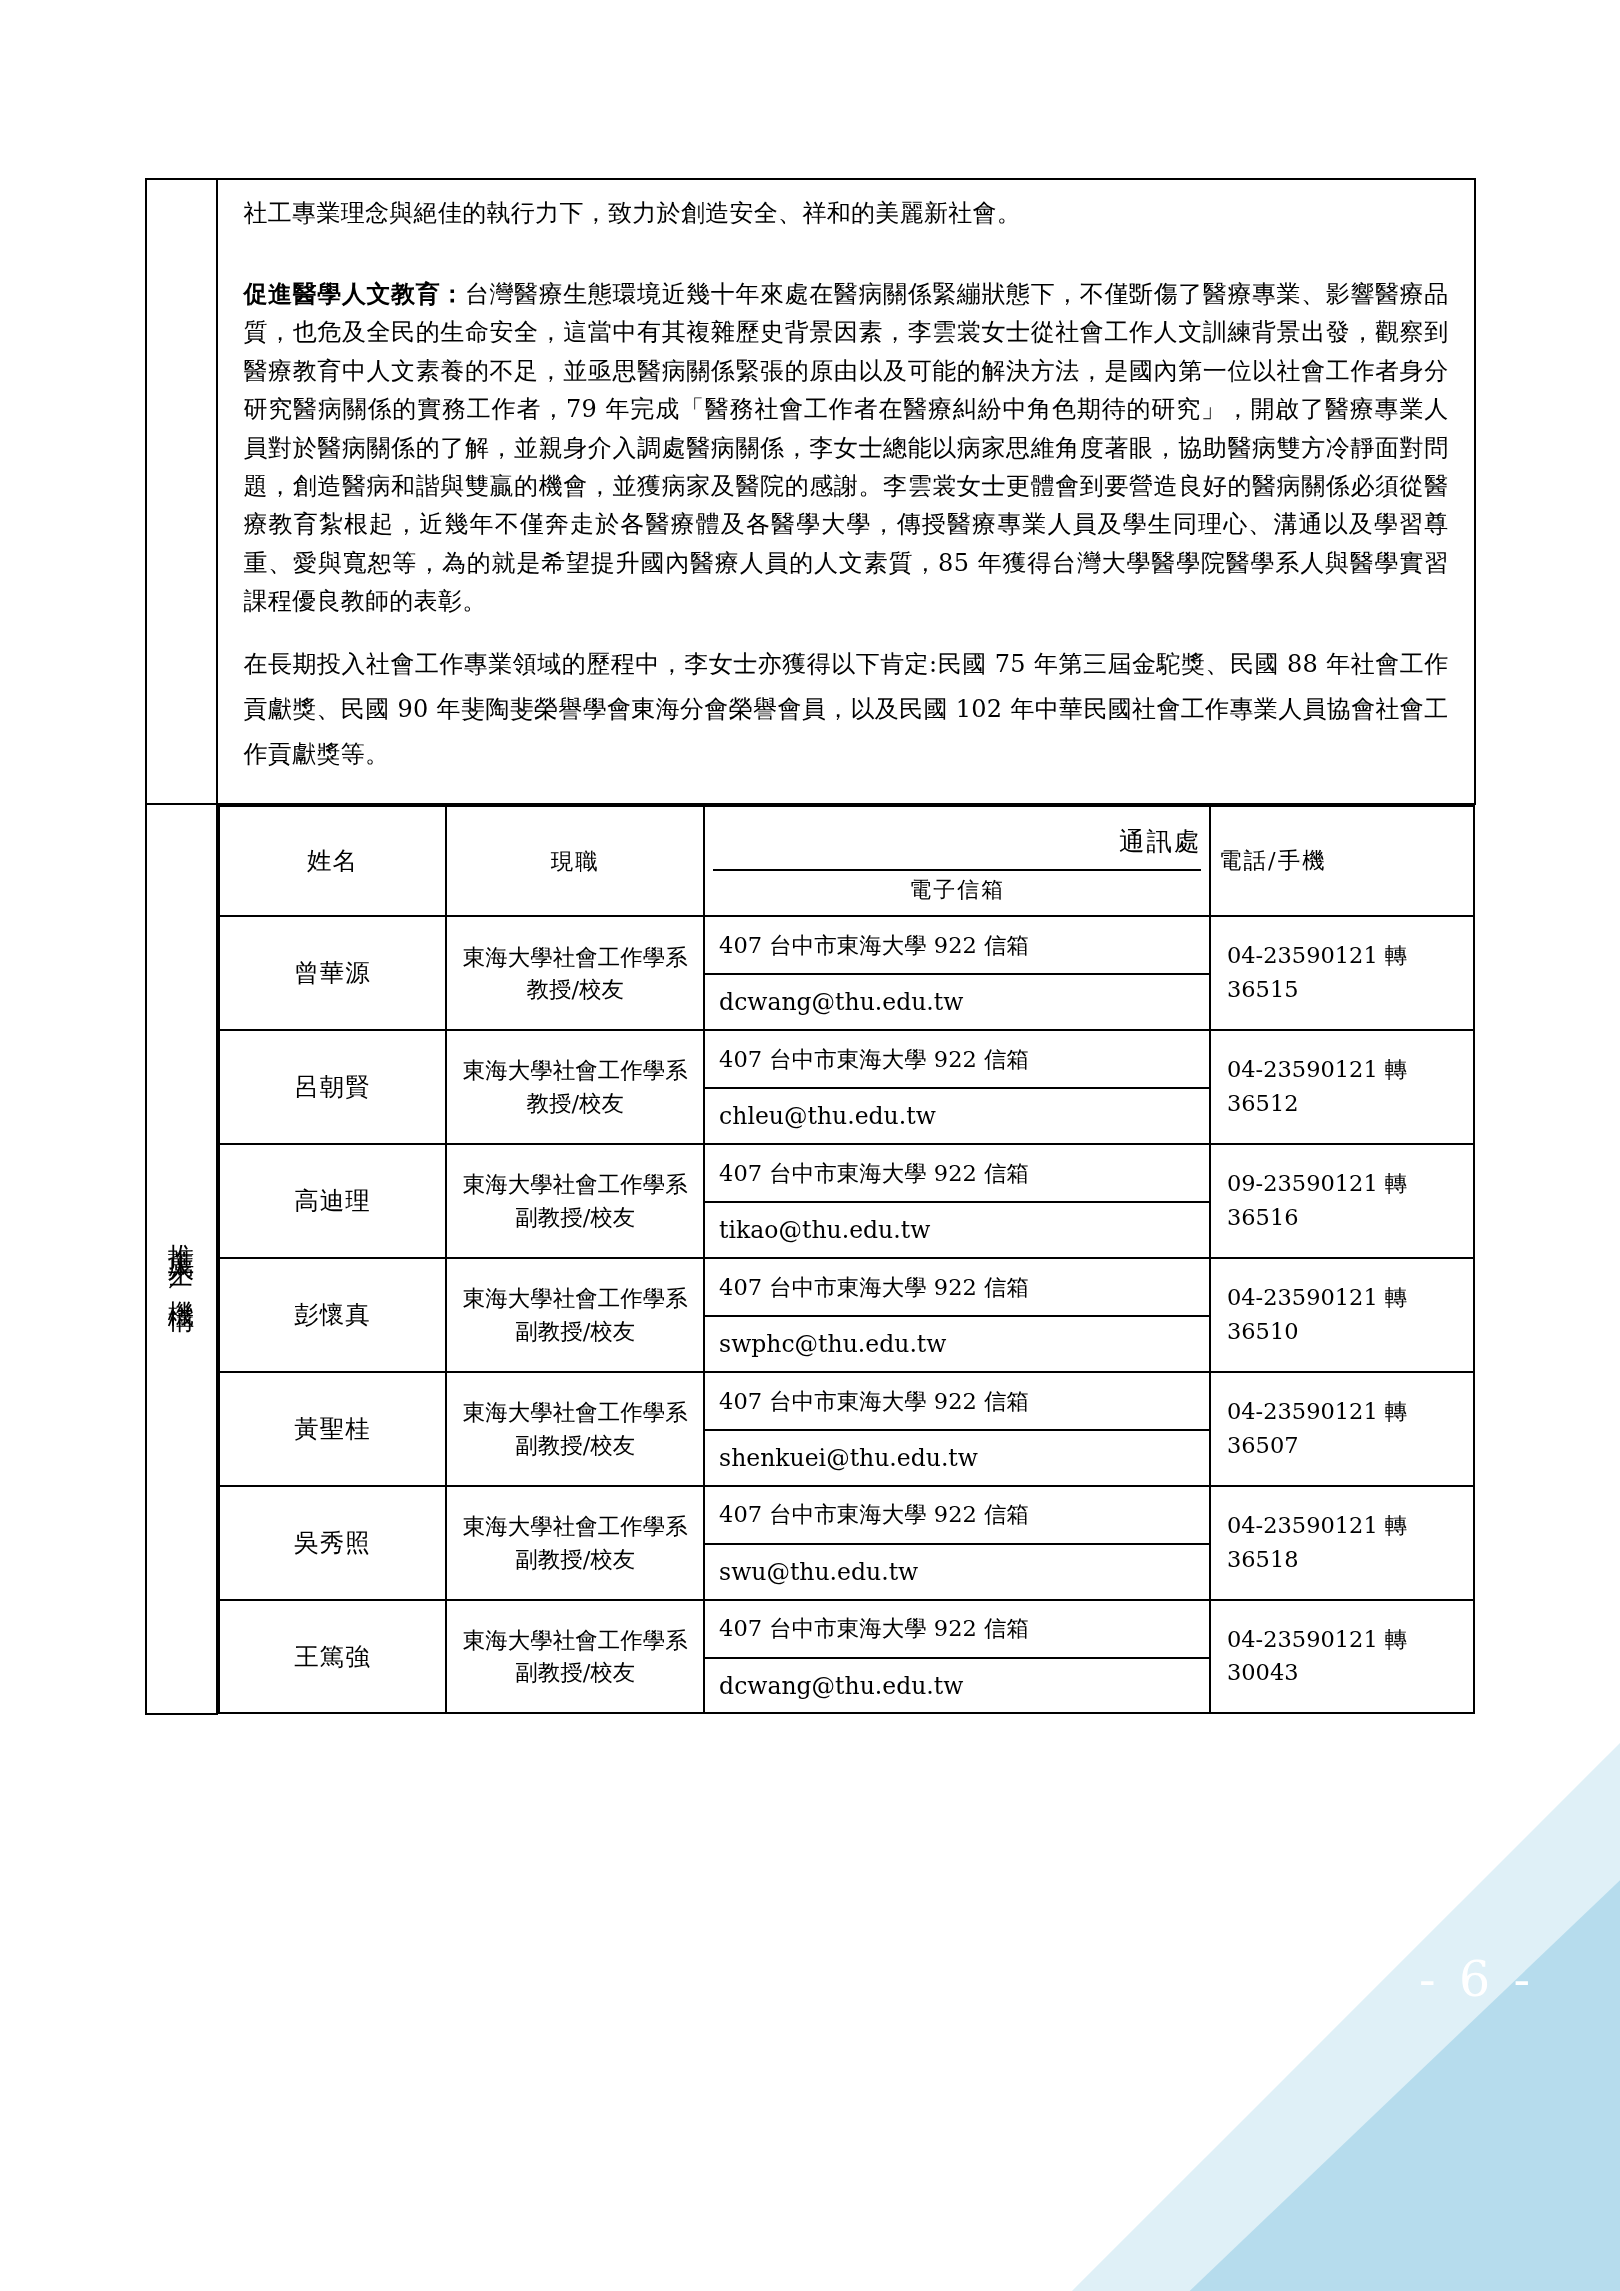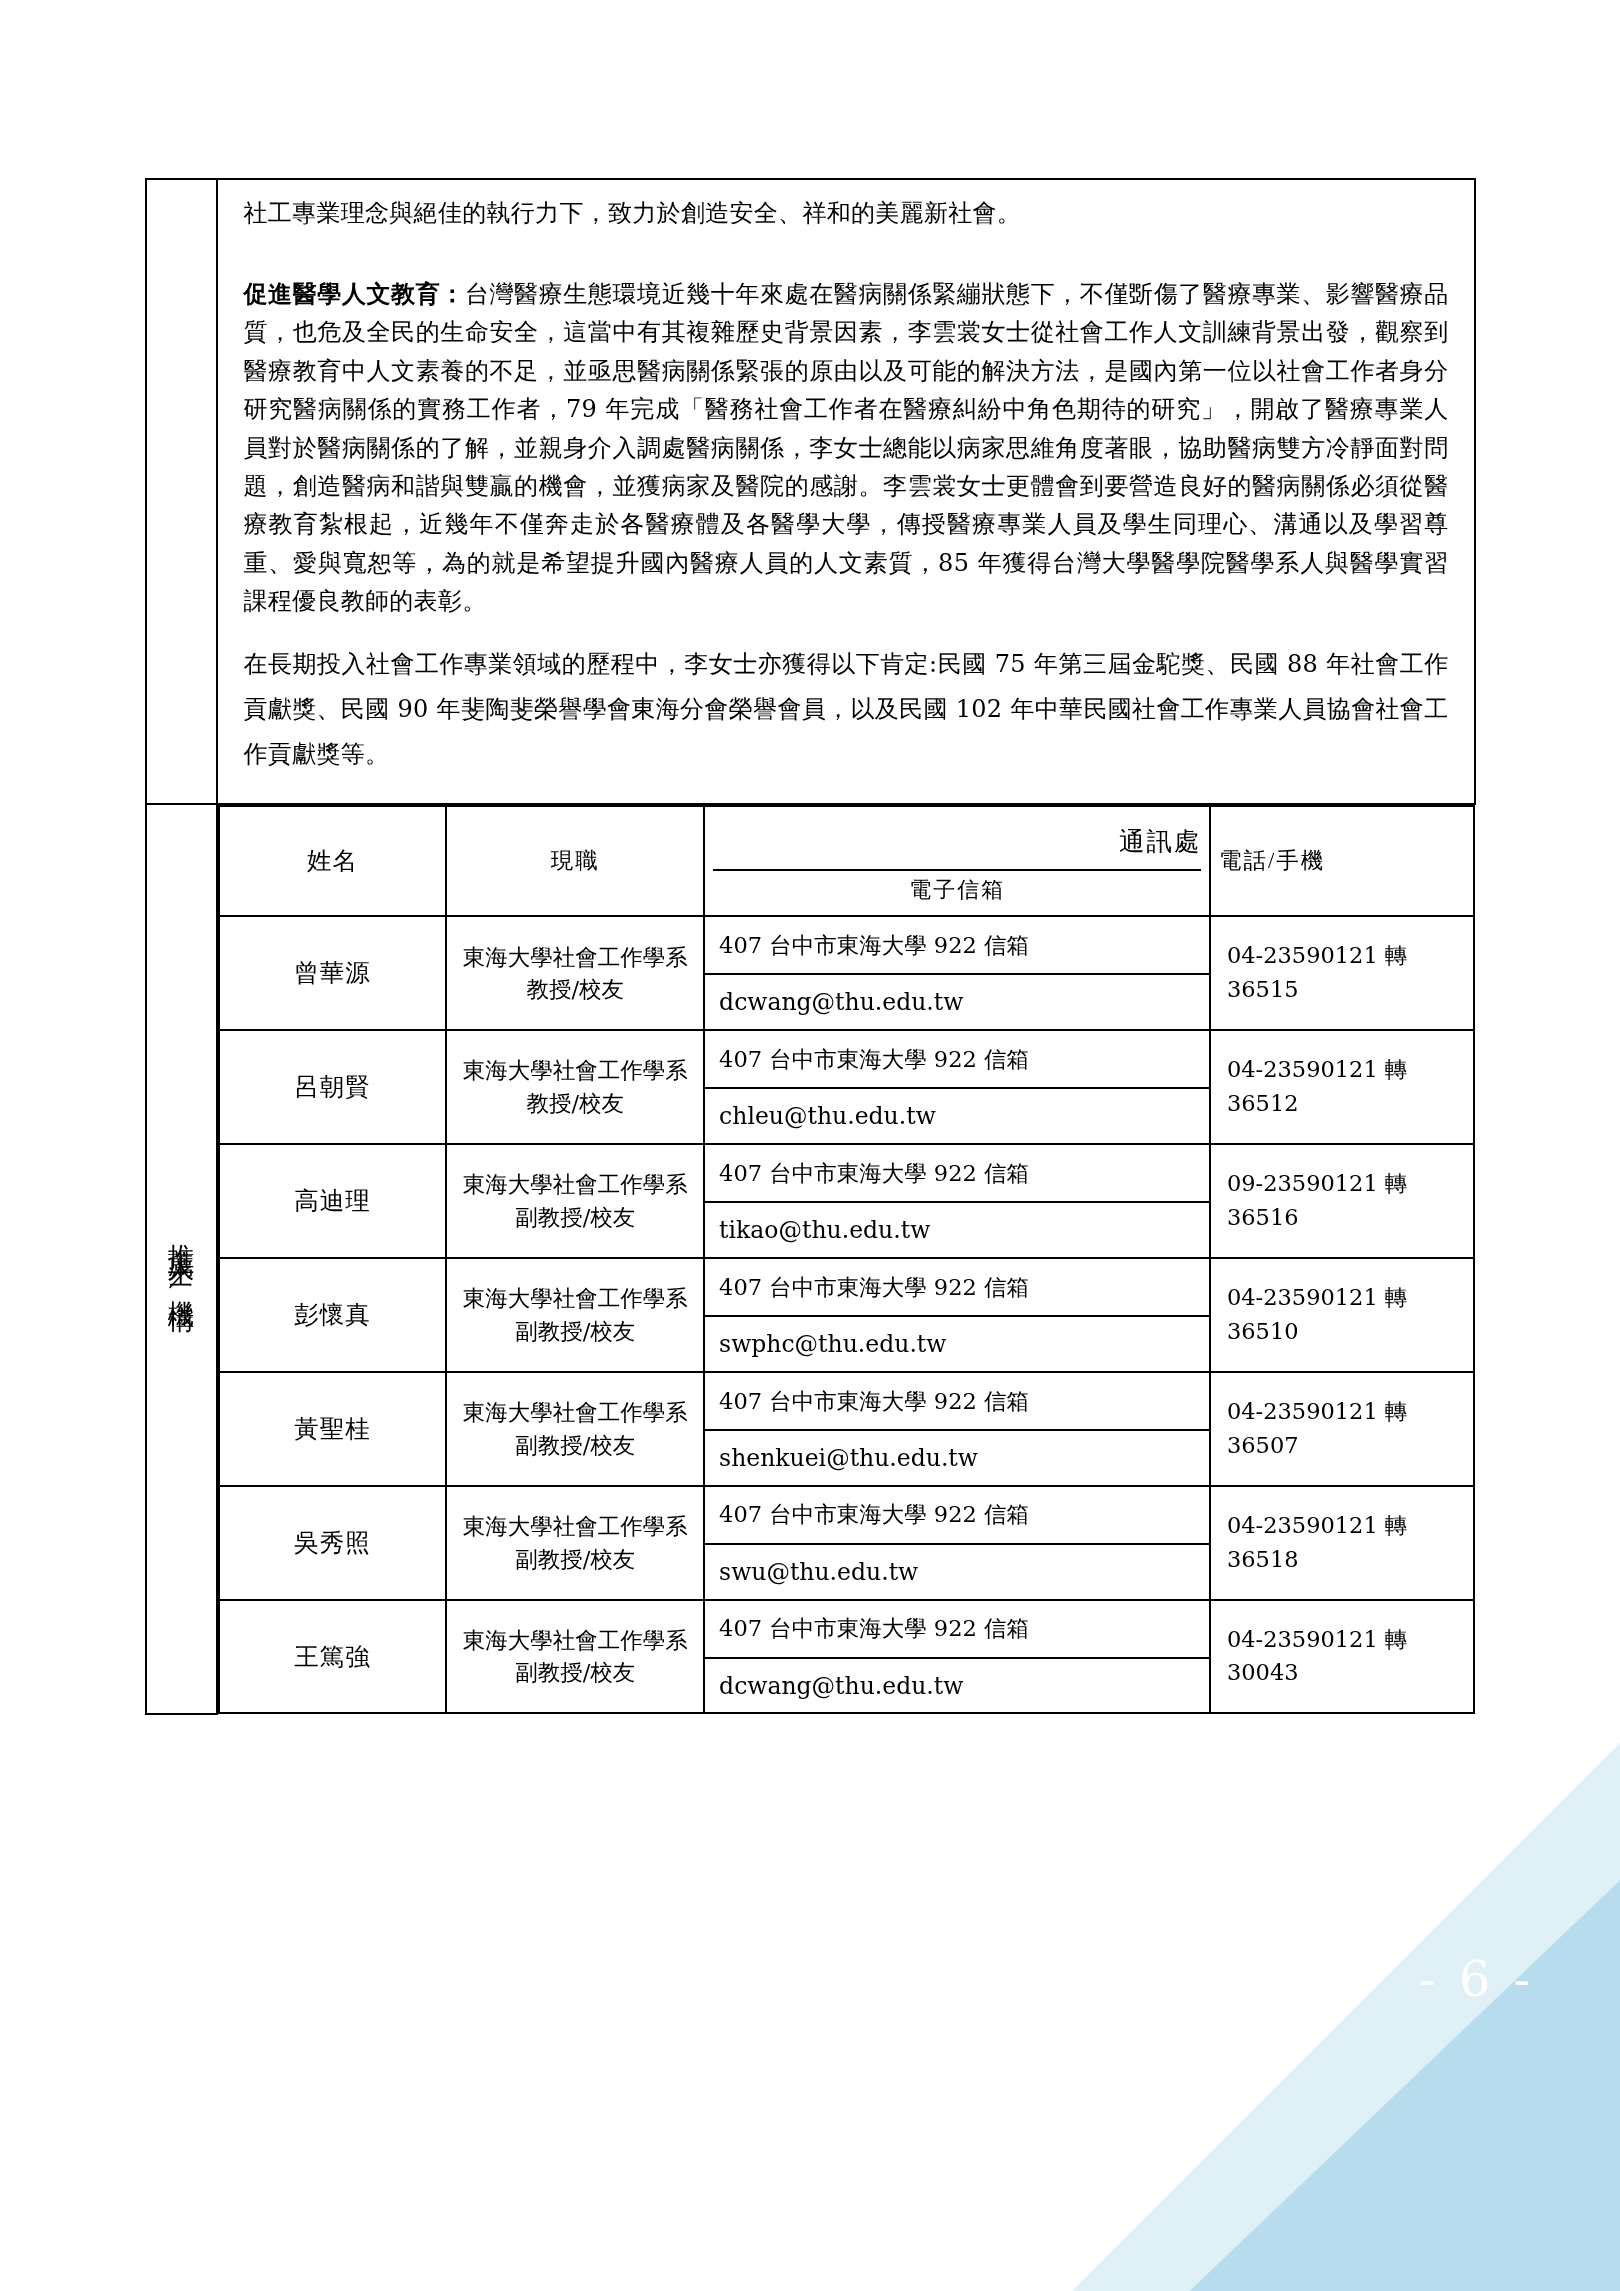--- a/index.html
+++ b/index.html
@@ -132,21 +132,20 @@
     font-size: 22.5px;
   }
   .email {
     padding: 9.8px 13.7px;
     font-size: 23.5px;
     font-family: "DejaVu Serif", "Liberation Serif", serif;
   }
   .hdr {
     font-size: 25.5px;
     letter-spacing: 2px;
-    font-family: Liberation Serif, serif;
   }
   .hdr-split-top {
     border-bottom: 2px solid #000;
     padding: 9.8px 0;
     font-size: 25.5px;
     letter-spacing: 2px;
     text-align: right;
   }
   .hdr-split-bot {
     padding: 3px 0;

